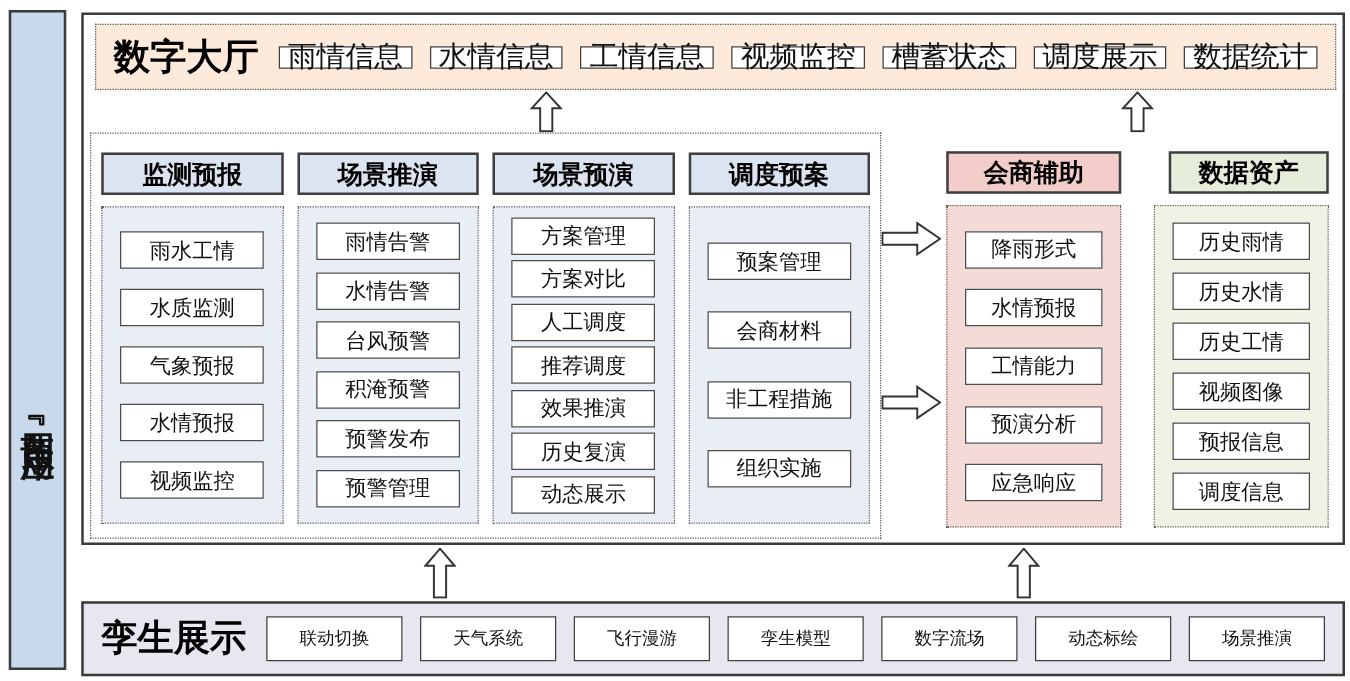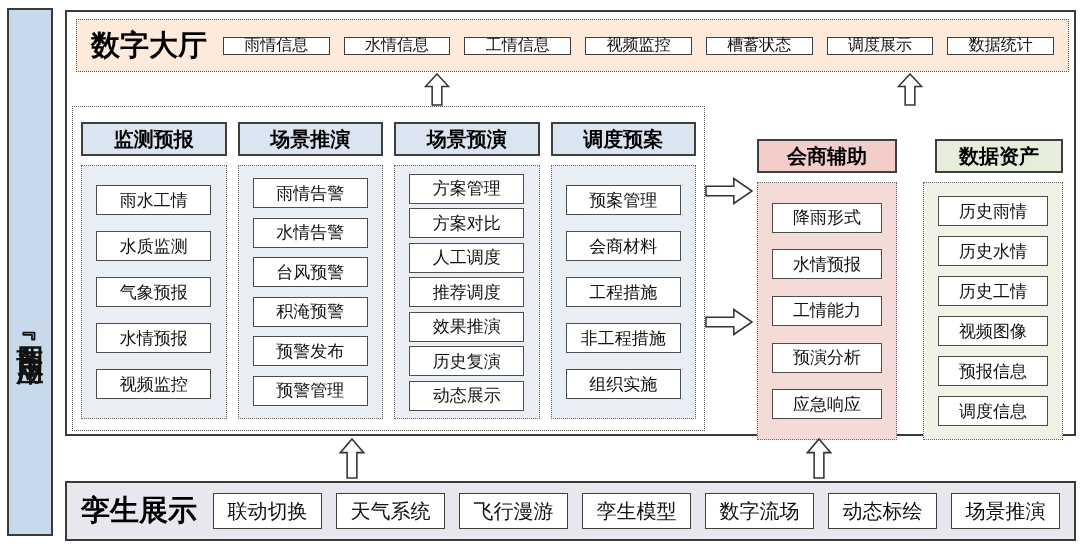--- a/index.html
+++ b/index.html
@@ -26,21 +26,21 @@
   .hall-row {
     position: absolute; left: 9px; top: 7px; width: 993px; height: 53px;
     background: var(--hall-bg); border: 1.5px dotted #595959;
     display: flex; align-items: center; padding: 0 14px; gap: 14px;
   }
   .row-title { font-size: 29px; font-weight: bold; color: #000; white-space: nowrap; margin-right: 2px; }
   .row-buttons { flex: 1; display: flex; gap: 14px; }
   .btn {
     flex: 1; height: 18px; background: #fff; border: 1.6px solid #3f3f3f;
     display: flex; align-items: center; justify-content: center;
-    font-size: 16px; color: #111; white-space: nowrap;
+    font-size: 23px; color: #111; white-space: nowrap;
   }
 
   
   .dashed-group {
     position: absolute; left: 5px; top: 94px; width: 633px; height: 325px;
     border: 1.5px dotted #595959;
     display: flex; gap: 11px; padding: 15px 8px 11px 8px;
   }
   .col { flex: 1; display: flex; flex-direction: column; min-width: 0; }
   .col-header {
@@ -60,32 +60,32 @@
   }
   .theme-blue .col-header { background: var(--blue-header); }
   .theme-blue .col-body { background: var(--blue-body); }
   .theme-pink .col-header { background: var(--pink-header); }
   .theme-pink .col-body { background: var(--pink-body); }
   .theme-green .col-header { background: var(--green-header); margin-left: 12px; }
   .theme-green .col-body { background: var(--green-body); }
 
   
   .support-group {
-    position: absolute; left: 690px; top: 127px; width: 306px; height: 301px;
+    position: absolute; left: 690px; top: 109px; width: 306px; height: 301px;
     display: flex; gap: 26px;
   }
   .support-group .col { flex: 1; }
 
   
   .twin-row {
     position: absolute; left: 65px; top: 481px; width: 1011px; height: 60px;
     background: var(--twin-bg); border: 2px solid var(--border-dark);
     display: flex; align-items: center; padding: 14px 14px; gap: 14px;
   }
-  .twin-row .btn { height: 36px; font-size: 20px; }
+  .twin-row .btn { height: 36px; font-size: 14px; }
 
   
   .arrow { position: absolute; line-height: 0; }
   .arrow svg { display: block; }
 </style>
 </head>
 <body>
 
 <div class="page">
 
@@ -157,21 +157,20 @@
             <div class="item">历史复演</div>
             <div class="item">动态展示</div>
           </div>
         </div>
         <div class="col theme-blue">
           <div class="col-header">调度预案</div>
           <div class="col-body">
 
           <div class="item">预案管理</div>
             <div class="item">会商材料</div>
-            <div class="item">工程措施</div>
             <div class="item">非工程措施</div>
             <div class="item">组织实施</div>
           </div>
         </div>
       </div>
 
     <div class="arrow" style="left:638px; top:164px;">
       <svg width="48" height="30" viewBox="0 0 50 30">
           <polygon points="1,10 30,10 30,2 49,15 30,28 30,20 1,20" fill="#ffffff" stroke="#333333" stroke-width="1.6"></polygon>
         </svg>

